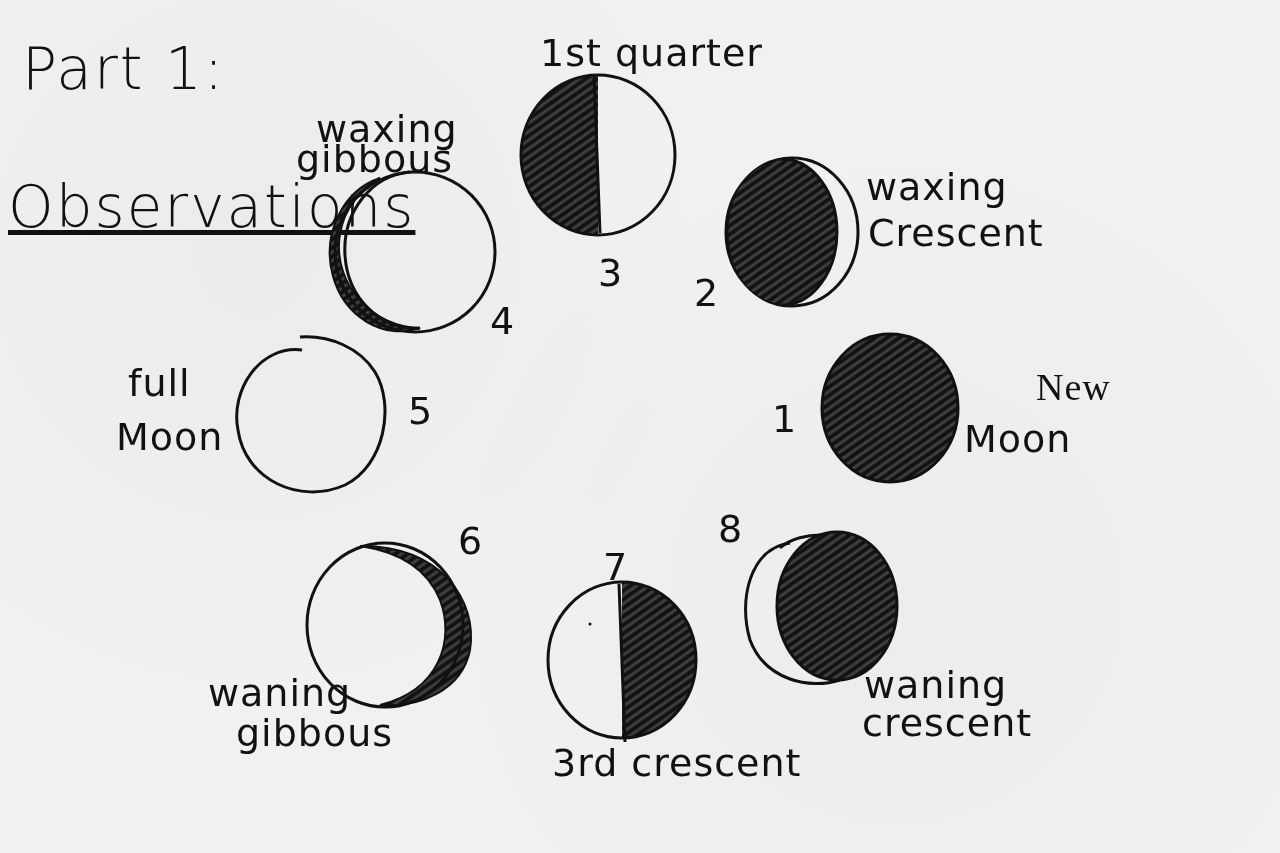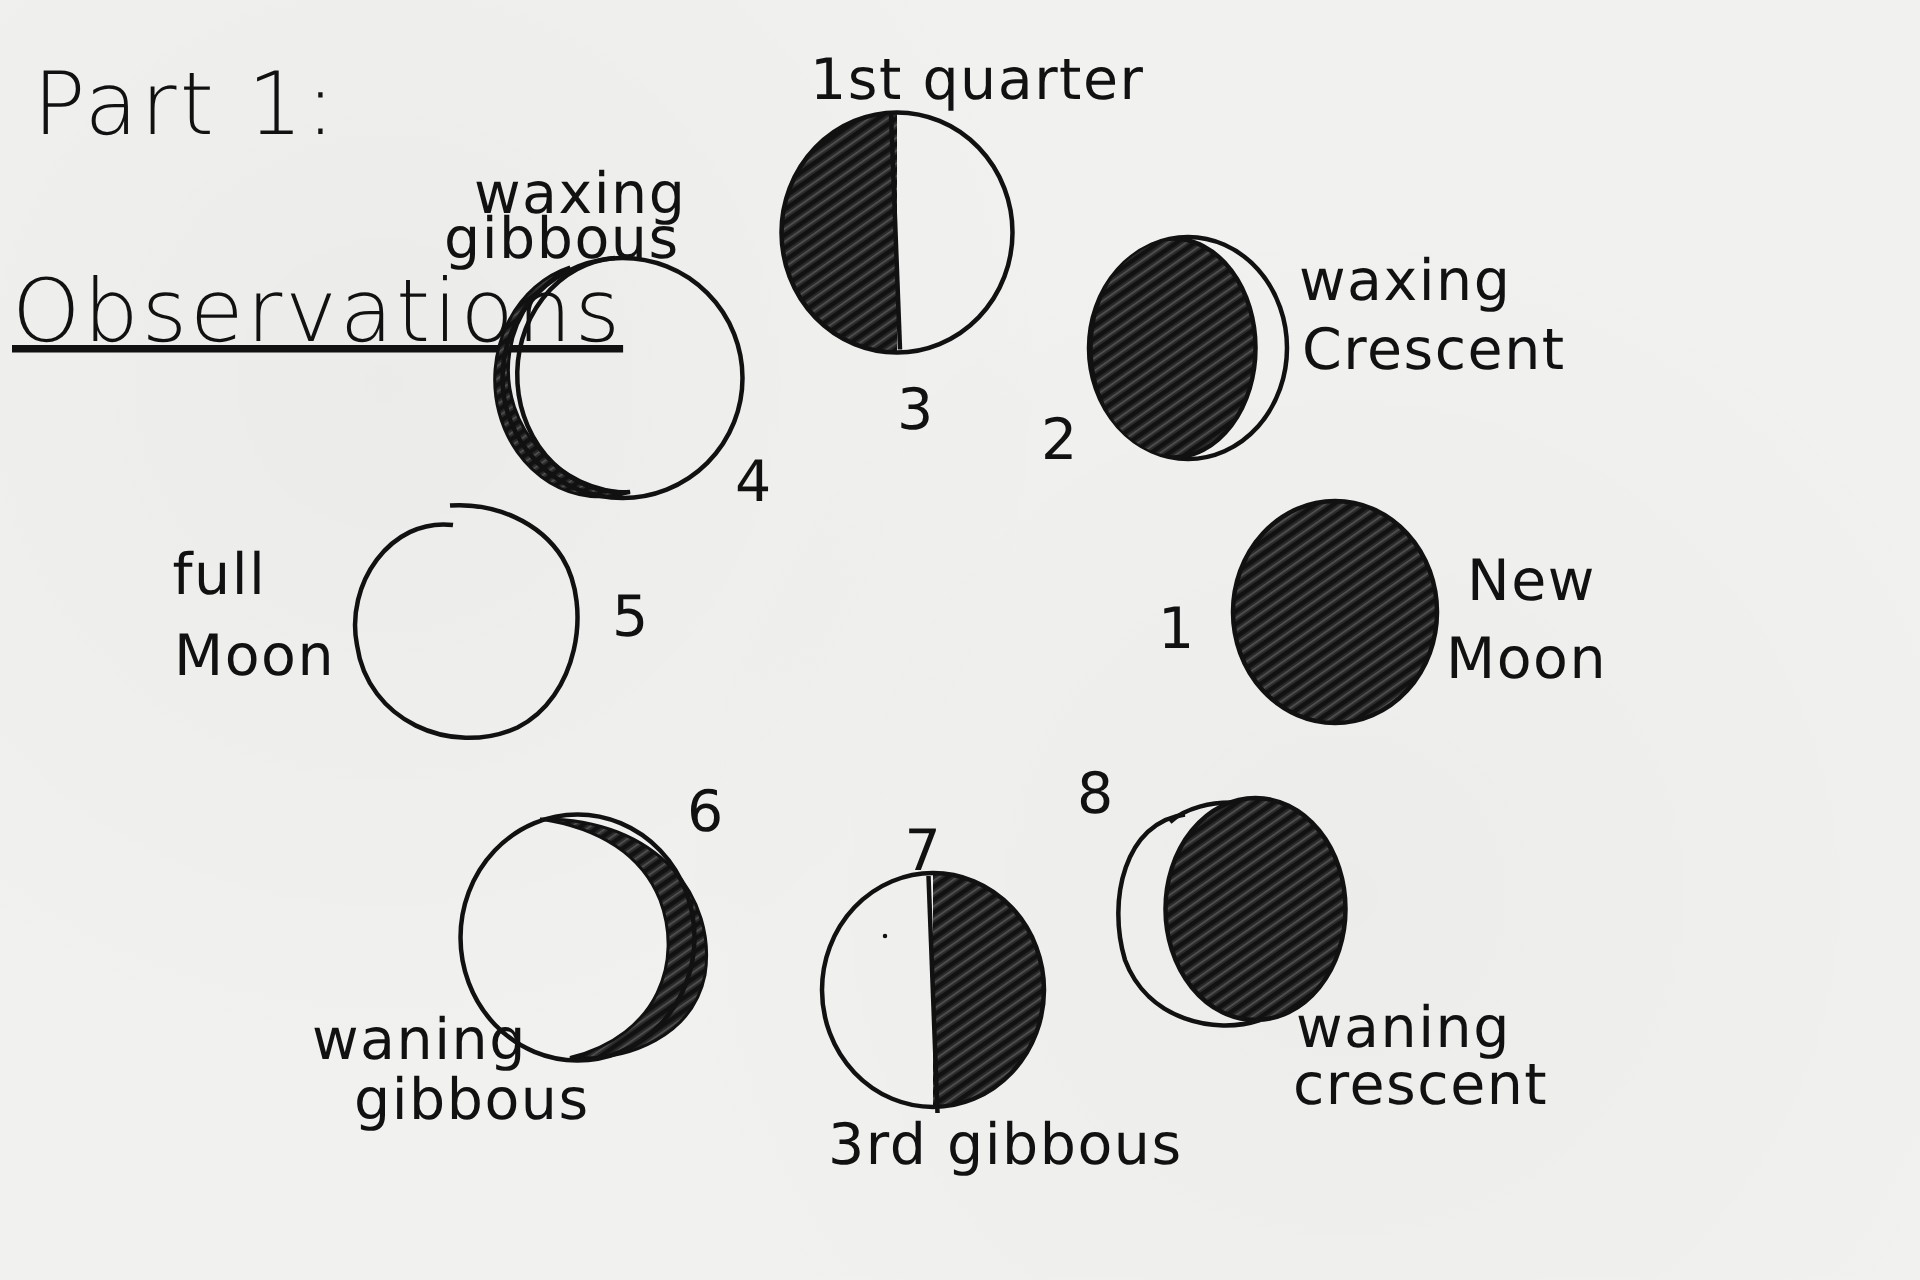--- a/index.html
+++ b/index.html
@@ -102,33 +102,33 @@
 
 <div class="txt num" style="left:772px; top:400px;">1</div>
 <div class="txt num" style="left:694px; top:274px;">2</div>
 <div class="txt num" style="left:598px; top:254px;">3</div>
 <div class="txt num" style="left:490px; top:302px;">4</div>
 <div class="txt num" style="left:408px; top:392px;">5</div>
 <div class="txt num" style="left:458px; top:522px;">6</div>
 <div class="txt num" style="left:603px; top:548px;">7</div>
 <div class="txt num" style="left:718px; top:510px;">8</div>
 
-<div class="txt label" style="left:978px; top:368px;">New</div>
+<div class="txt label" style="left:1036px; top:368px;font-family:Liberation Serif, serif;">New</div>
 <div class="txt label" style="left:964px; top:420px;">Moon</div>
 
 <div class="txt label" style="left:866px; top:168px;">waxing</div>
 <div class="txt label" style="left:868px; top:214px;">Crescent</div>
 
 <div class="txt label" style="left:540px; top:34px;">1st quarter</div>
 
 <div class="txt label" style="left:316px; top:110px;">waxing</div>
 <div class="txt label" style="left:296px; top:140px;">gibbous</div>
 
-<div class="txt label" style="left:115px; top:364px;">full</div>
+<div class="txt label" style="left:128px; top:364px;">full</div>
 <div class="txt label" style="left:116px; top:418px;">Moon</div>
 
 <div class="txt label" style="left:208px; top:674px;">waning</div>
 <div class="txt label" style="left:236px; top:714px;">gibbous</div>
 
-<div class="txt label" style="left:552px; top:744px;">3rd gibbous</div>
+<div class="txt label" style="left:552px; top:744px;">3rd crescent</div>
 
 <div class="txt label" style="left:864px; top:666px;">waning</div>
 <div class="txt label" style="left:862px; top:704px;">crescent</div>
 
 </body></html>

